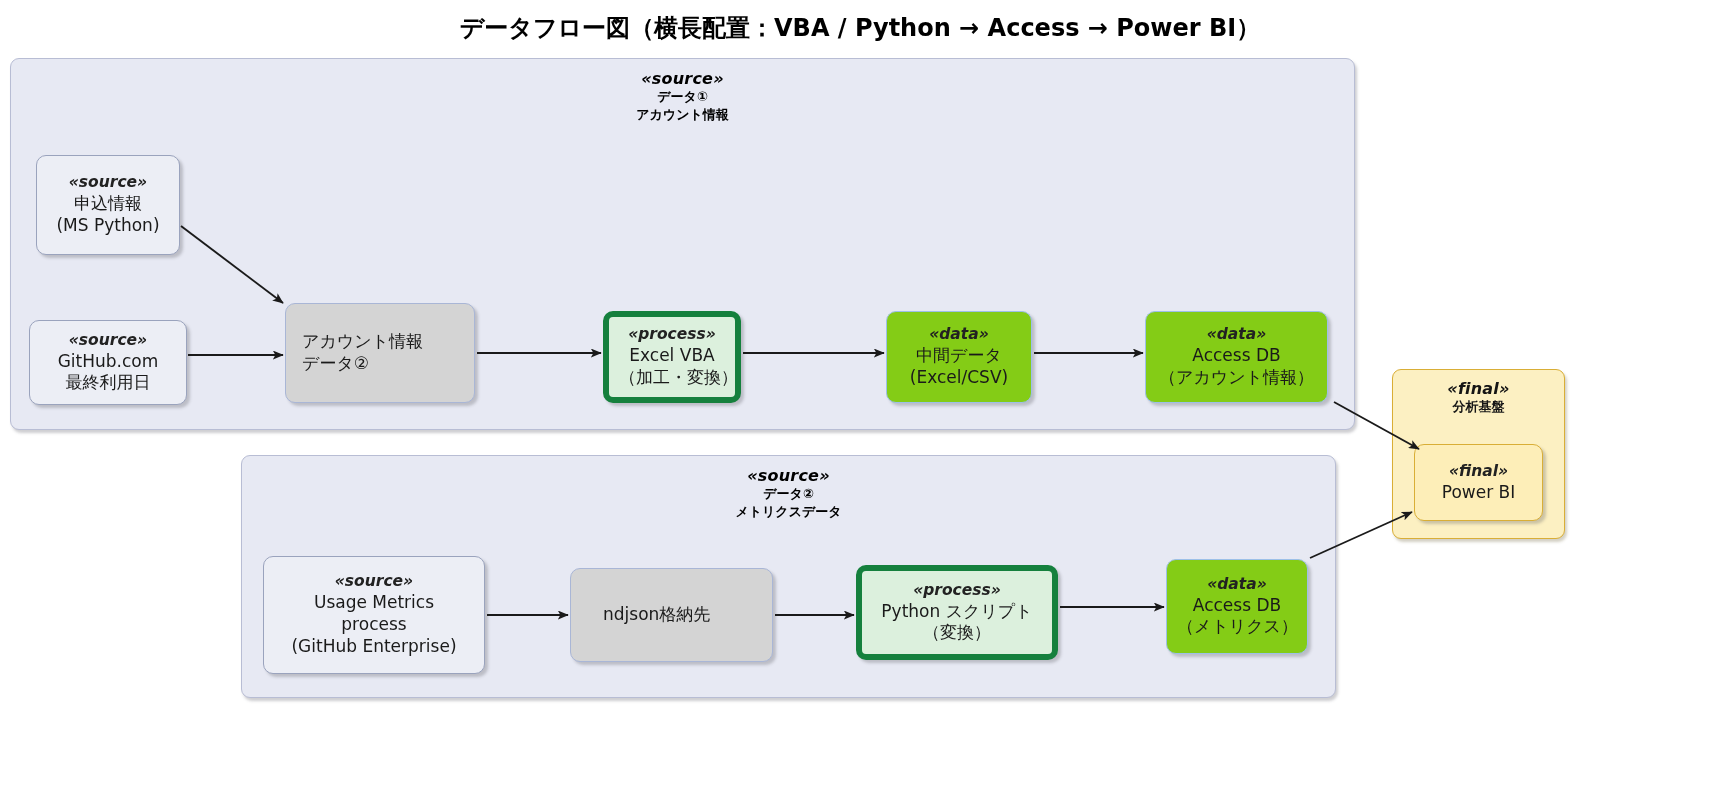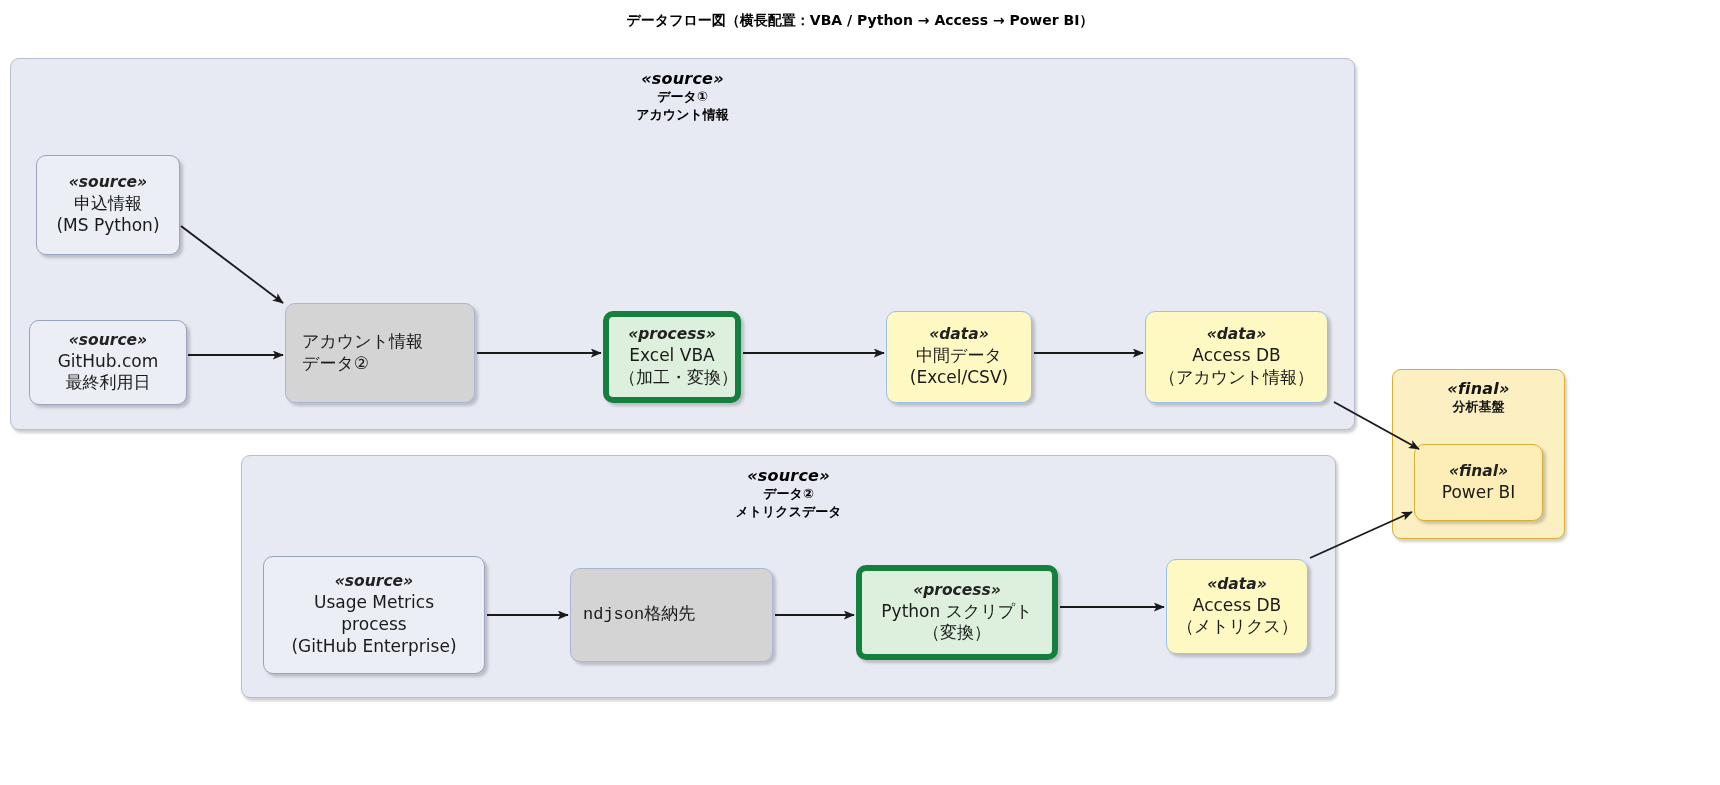--- a/index.html
+++ b/index.html
@@ -7,21 +7,21 @@
     width:1720px;height:785px;background:#ffffff;
     font-family:"DejaVu Sans","Liberation Sans",sans-serif;
     position:relative;overflow:hidden;
   }
   #canvas{position:absolute;inset:0;}
   .abs{position:absolute;box-sizing:border-box;}
 
   
   .diagram-title{
     top:12px;left:0;width:1720px;text-align:center;
-    font-size:14px;font-weight:bold;color:#000;
+    font-size:24px;font-weight:bold;color:#000;
     letter-spacing:0px;
   }
 
   
   .package{
     background:#e7e9f3;
     border:1px solid #b8bdd4;
     border-radius:9px;
     box-shadow:2px 3px 3px rgba(80,80,90,.28);
   }
@@ -41,21 +41,21 @@
     box-shadow:3px 3px 3px rgba(90,90,95,.30);
     padding:6px 10px;
   }
   .node .stereo{font-style:italic;font-weight:bold;font-size:15.5px;color:#222;}
   .node .ln{white-space:nowrap;}
 
   .node.source{background:#eceef5;border:1px solid #9aa3bd;}
   .node.raw{background:#d4d4d4;border:1px solid #a9b6d6;text-align:left;align-items:flex-start;}
   .node.raw .ln{text-align:left;}
   .node.process{background:#dcf0dd;border:6px solid #15803d;}
-  .node.data{background:#fef9c3;border:1px solid #9dc0e8;}
+  .node.data{background:#84cc16;border:1px solid #9dc0e8;}
   .node.final{background:#fdeeb8;border:1px solid #d9ae36;}
 
   
   .package.final-pkg{
     background:#fcf0c2;border:1px solid #d9ae36;
     box-shadow:2px 3px 3px rgba(110,100,60,.30);
   }
   .package.final-pkg .pkg-stereo,.package.final-pkg .pkg-name{color:#151515;}
 
   svg.arrows{position:absolute;left:0;top:0;width:1720px;height:785px;pointer-events:none;}
@@ -118,21 +118,21 @@
     </div>
   </div>
 
   <div class="abs node source" style="left:263px;top:556px;width:222px;height:118px;">
     <div class="stereo ln">«source»</div>
     <div class="ln">Usage Metrics</div>
     <div class="ln">process</div>
     <div class="ln">(GitHub Enterprise)</div>
   </div>
 
-  <div class="abs node raw" style="left:570px;top:568px;width:203px;height:94px;justify-content:center;padding-left:12px;font-family:Liberation Mono, monospace;">
+  <div class="abs node raw" style="left:570px;top:568px;width:203px;height:94px;justify-content:center;padding-left:32px;">
     <div class="ln">ndjson格納先</div>
   </div>
 
   <div class="abs node process" style="left:856px;top:565px;width:202px;height:95px;">
     <div class="stereo ln">«process»</div>
     <div class="ln">Python スクリプト</div>
     <div class="ln">（変換）</div>
   </div>
 
   <div class="abs node data" style="left:1166px;top:559px;width:142px;height:95px;">

